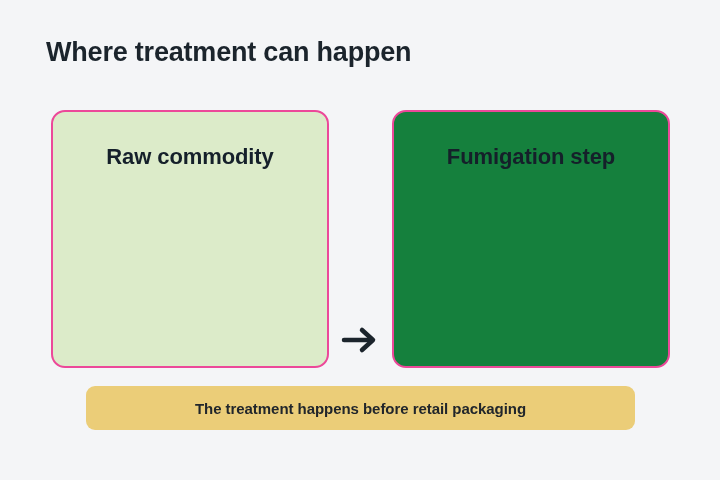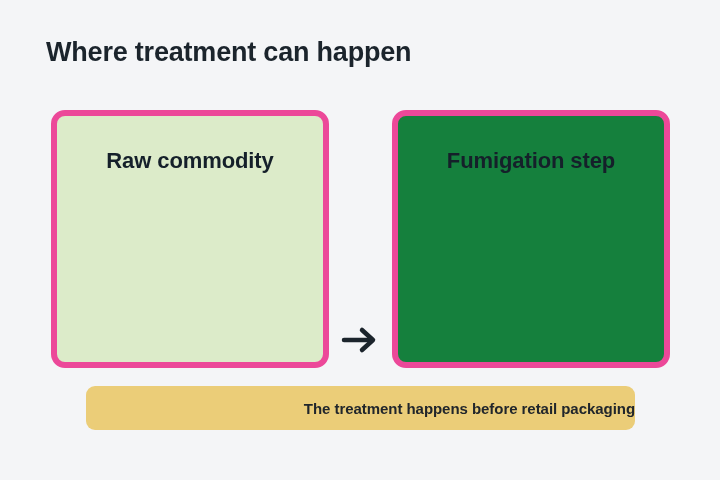--- a/index.html
+++ b/index.html
@@ -40,21 +40,21 @@
     width: 720px;
     height: 260px;
   }
 
   .node-box {
     position: absolute;
     top: 0;
     width: 278px;
     height: 258px;
     box-sizing: border-box;
-    border: 6px solid #ec4899;
+    border: 2px solid #ec4899;
     border-radius: 14px;
   }
 
   .node-box.node-left {
     left: 51px;
     background: #dcebc9;
   }
 
   .node-box.node-right {
     left: 392px;
@@ -89,21 +89,21 @@
     position: absolute;
     left: 86px;
     top: 386px;
     width: 549px;
     height: 44px;
     box-sizing: border-box;
     background: #ebcd78;
     border-radius: 9px;
     display: flex;
     align-items: center;
-    justify-content: flex-end;
+    justify-content: center;
   }
 
   .note-text {
     font-size: 15px;
     font-weight: bold;
     color: #21262b;
     letter-spacing: -0.05px;
     text-align: center;
     white-space: nowrap;
   }

